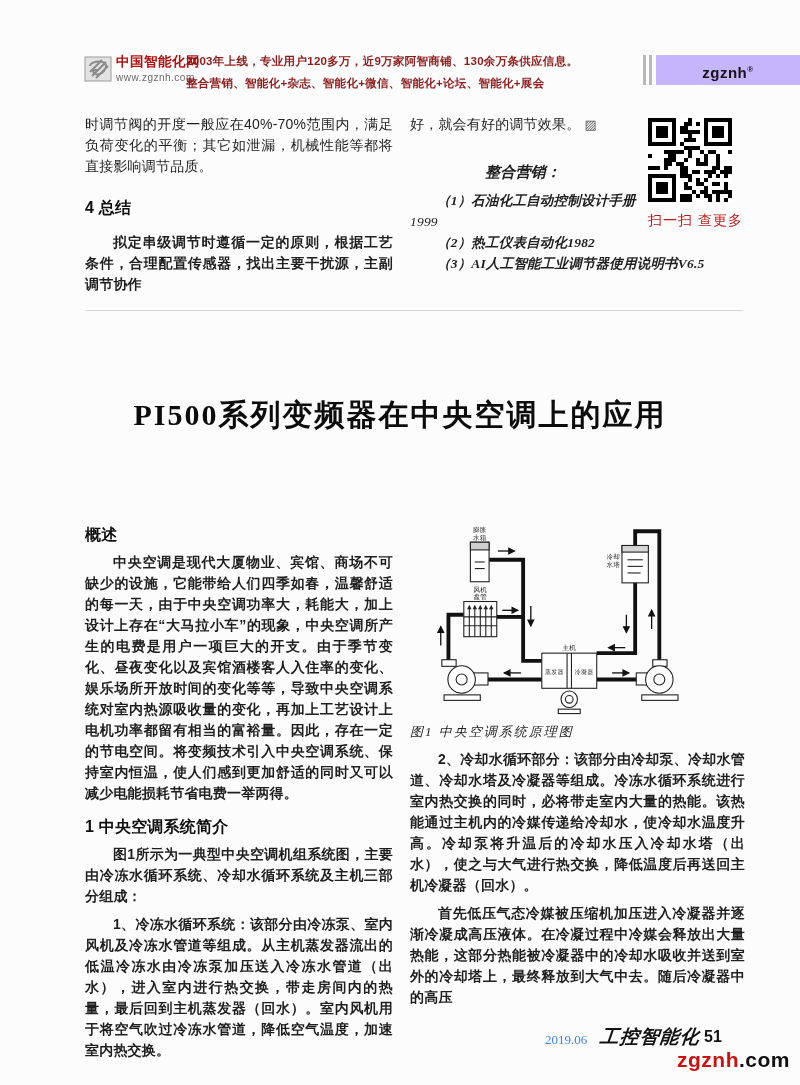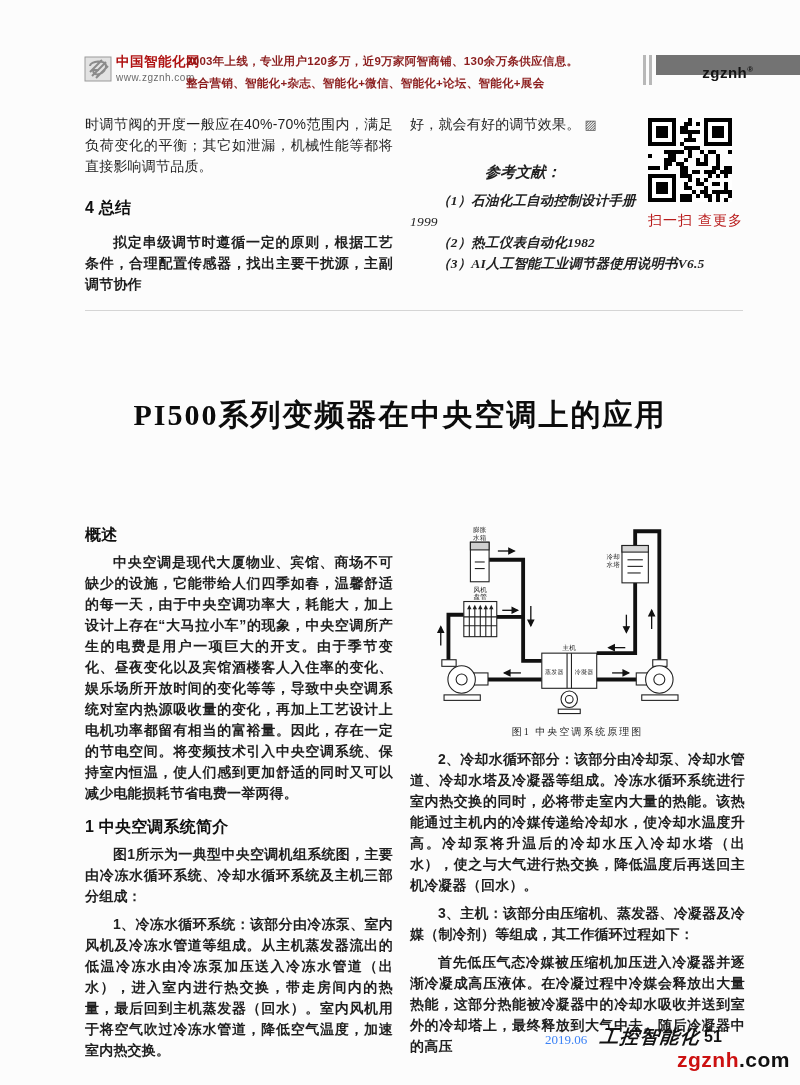--- a/index.html
+++ b/index.html
@@ -9,21 +9,21 @@
     background:#fcfcfc; overflow:hidden; color:#1f1f1f;
     font-family:"Liberation Sans","DejaVu Sans",sans-serif;
     padding-left:40px;
   }
   
   #logo-icon { position:absolute; left:84px; top:54px; width:28px; height:30px; }
   #logo-name { position:absolute; left:116px; top:53px; font-size:13.5px; font-weight:bold; color:#b01212; letter-spacing:.5px; }
   #logo-url  { position:absolute; left:116px; top:72px; font-size:10px; color:#6a6a6a; letter-spacing:.5px; }
   #tagline { position:absolute; left:186px; top:50px; width:480px; font-size:11.5px; font-weight:bold; color:#8b1d1d; line-height:22px; letter-spacing:.3px; }
   .badge-stripe { position:absolute; top:55px; width:3px; height:30px; background:#b8b8b8; }
-  #badge { position:absolute; left:656px; top:55px; width:144px; height:20px; background:#737373;
+  #badge { position:absolute; left:656px; top:55px; width:144px; height:30px; background:#c4b5fd;
            text-align:center; line-height:30px; font-size:15px; font-weight:bold; color:#141414; letter-spacing:.5px; }
   #badge sup { font-size:8px; }
   
   .p { text-align:justify; }
   #top-left { position:absolute; left:85px; top:114px; width:308px; font-size:14px; line-height:21px; letter-spacing:.2px; }
   #top-left h3 { font-size:16px; margin:20px 0 14px 0; color:#101010; }
   .indent { text-indent:2em;font-weight:bold; }
   #top-right { position:absolute; left:410px; top:114px; width:300px; font-size:14px; line-height:21px; letter-spacing:.2px; }
   #refs-heading { font-weight:bold; font-style:italic; font-size:15px; margin:26px 0 8px 75px; }
   .ref-line { font-style:italic; font-size:13.5px; line-height:21px; font-family:"Liberation Serif","DejaVu Serif",serif; }
@@ -38,21 +38,21 @@
   #article-author { position:absolute; left:85px; top:477px; width:648px; text-align:right;
     font-style:italic; font-size:13.5px; letter-spacing:2px; color:#222;
     font-family:"Liberation Serif","DejaVu Serif",serif; }
   #main-left { position:absolute; left:85px; top:524px; width:308px; font-size:14px; line-height:21px; letter-spacing:.2px; }
   #main-left h2, #main-left h3 { font-size:16px; color:#101010; }
   #main-left .sec-gap { margin-top:12px; }
   #main-left p { margin-top:7px; }
   #main-right { position:absolute; left:410px; top:518px; width:335px; font-size:14px; line-height:21px; letter-spacing:.2px; }
   #figure1 { width:335px; }
   #figure1 svg { display:block; }
-  #figure-caption { text-align:center; font-size:10px; letter-spacing:2px; margin-top:3px;
+  #figure-caption { font-style:italic; font-size:13px; letter-spacing:2px; margin-top:3px;
     font-family:"Liberation Serif","DejaVu Serif",serif; }
   #main-right p { margin-top:7px; }
   
   #footer-date { position:absolute; left:545px; top:1032px; font-size:13px; color:#3b82f6;
     font-family:"Liberation Serif","DejaVu Serif",serif; }
   #footer-magazine { position:absolute; left:600px; top:1024px; font-size:19px; font-weight:bold; font-style:italic;
     letter-spacing:1px; transform:skewX(-6deg); color:#111; font-family:"DejaVu Serif",serif; }
   #footer-page-number { position:absolute; left:704px; top:1028px; font-size:16px; font-weight:bold; color:#111; }
   #footer-site { position:absolute; left:600px; top:1048px; width:190px; text-align:right;
     font-size:21px; font-weight:bold; letter-spacing:.5px; }
@@ -80,21 +80,21 @@
   <div id="badge"><span>zgznh</span><sup>®</sup></div>
 
   <div id="top-left">
     <p class="p">时调节阀的开度一般应在40%-70%范围内，满足负荷变化的平衡；其它如泄漏，机械性能等都将直接影响调节品质。</p>
     <h3>4 总结</h3>
     <p class="p indent">拟定串级调节时遵循一定的原则，根据工艺条件，合理配置传感器，找出主要干扰源，主副调节协作</p>
   </div>
 
   <div id="top-right">
     <p class="p"><span>好，就会有好的调节效果。</span> <span class="end-mark">▨</span></p>
-    <div id="refs-heading">参考文献：</div>
+    <div id="refs-heading">整合营销：</div>
     <p class="ref-line indent">（1）石油化工自动控制设计手册</p>
     <p class="ref-line">1999</p>
     <p class="ref-line indent">（2）热工仪表自动化1982</p>
     <p class="ref-line indent">（3）AI人工智能工业调节器使用说明书V6.5</p>
   </div>
 
   <div id="qr-box">
     <svg id="qr-code" viewBox="0 0 84 84">
       <rect width="84" height="84" fill="#fff"></rect>
       <g class="modules" fill="#000">
@@ -339,21 +339,20 @@
           <rect x="221" y="129" width="13" height="6"></rect>
           <rect x="206" y="141" width="13" height="11"></rect>
           <circle cx="227" cy="147" r="12.5"></circle>
             <circle cx="227" cy="147" r="5"></circle>
           <rect x="211" y="161" width="33" height="5"></rect>
         </g>
       </svg>
       <div id="figure-caption">图1 中央空调系统原理图</div>
     </div>
     <p class="p indent">2、冷却水循环部分：该部分由冷却泵、冷却水管道、冷却水塔及冷凝器等组成。冷冻水循环系统进行室内热交换的同时，必将带走室内大量的热能。该热能通过主机内的冷媒传递给冷却水，使冷却水温度升高。冷却泵将升温后的冷却水压入冷却水塔（出水），使之与大气进行热交换，降低温度后再送回主机冷凝器（回水）。</p>
-    <p class="p indent">3、主机：该部分由压缩机、蒸发器、冷凝器及冷媒（制冷剂）等组成，其工作循环过程如下：</p>
     <p class="p indent">首先低压气态冷媒被压缩机加压进入冷凝器并逐渐冷凝成高压液体。在冷凝过程中冷媒会释放出大量热能，这部分热能被冷凝器中的冷却水吸收并送到室外的冷却塔上，最终释放到大气中去。随后冷凝器中的高压</p>
   </div>
 
   <div id="footer-date">2019.06</div>
   <div id="footer-magazine">工控智能化</div>
   <div id="footer-page-number">51</div>
   <div id="footer-site"><span class="red">zgznh</span><span class="blk">.com</span></div>
 
 </div>
 

